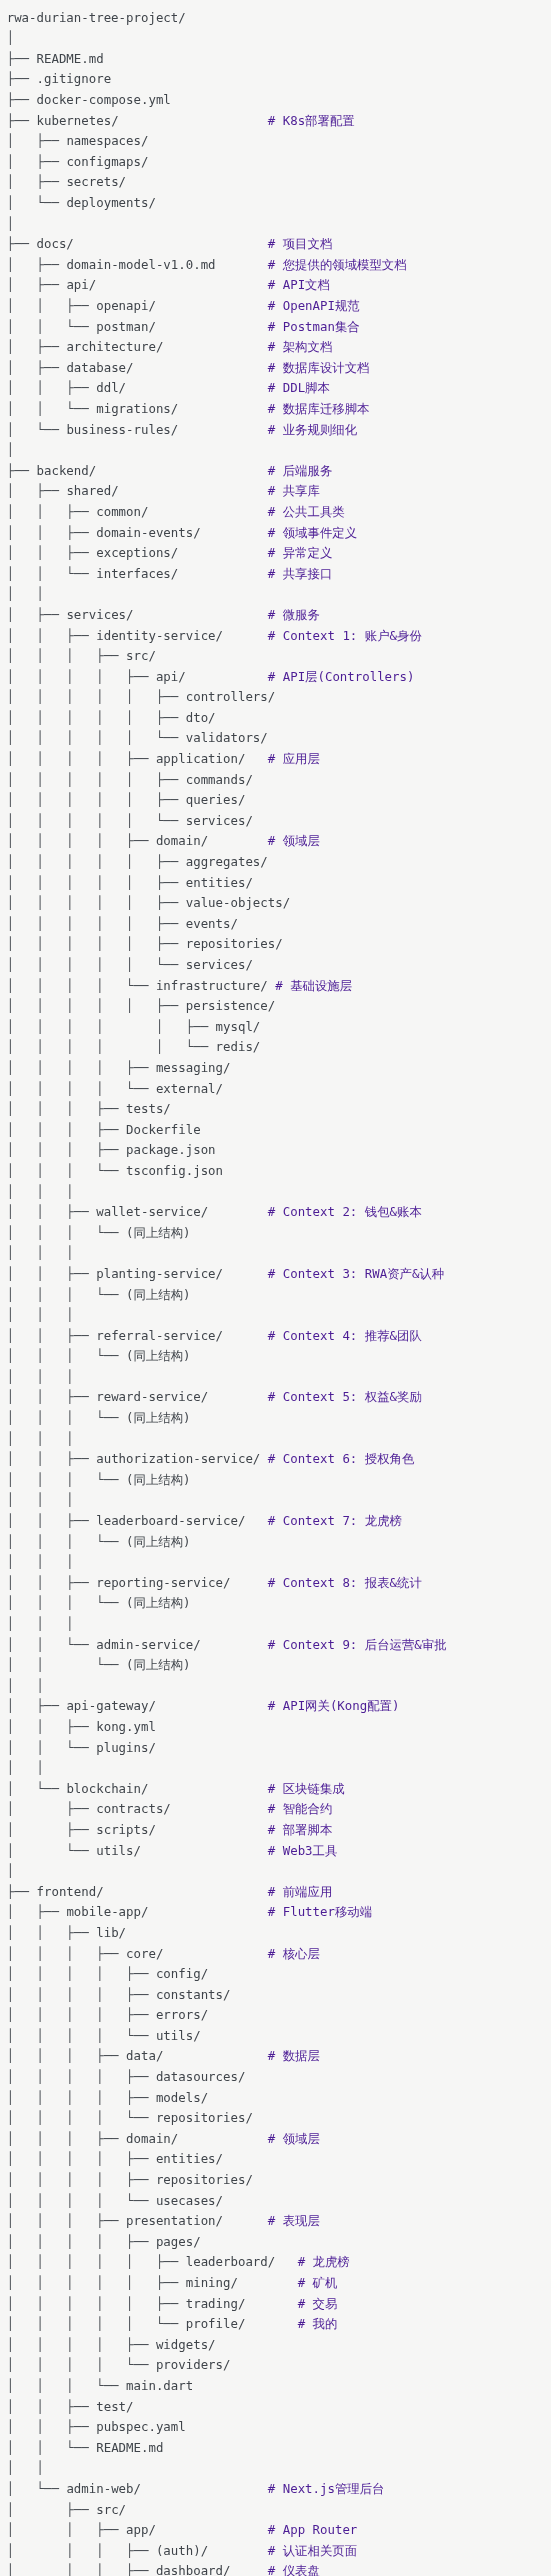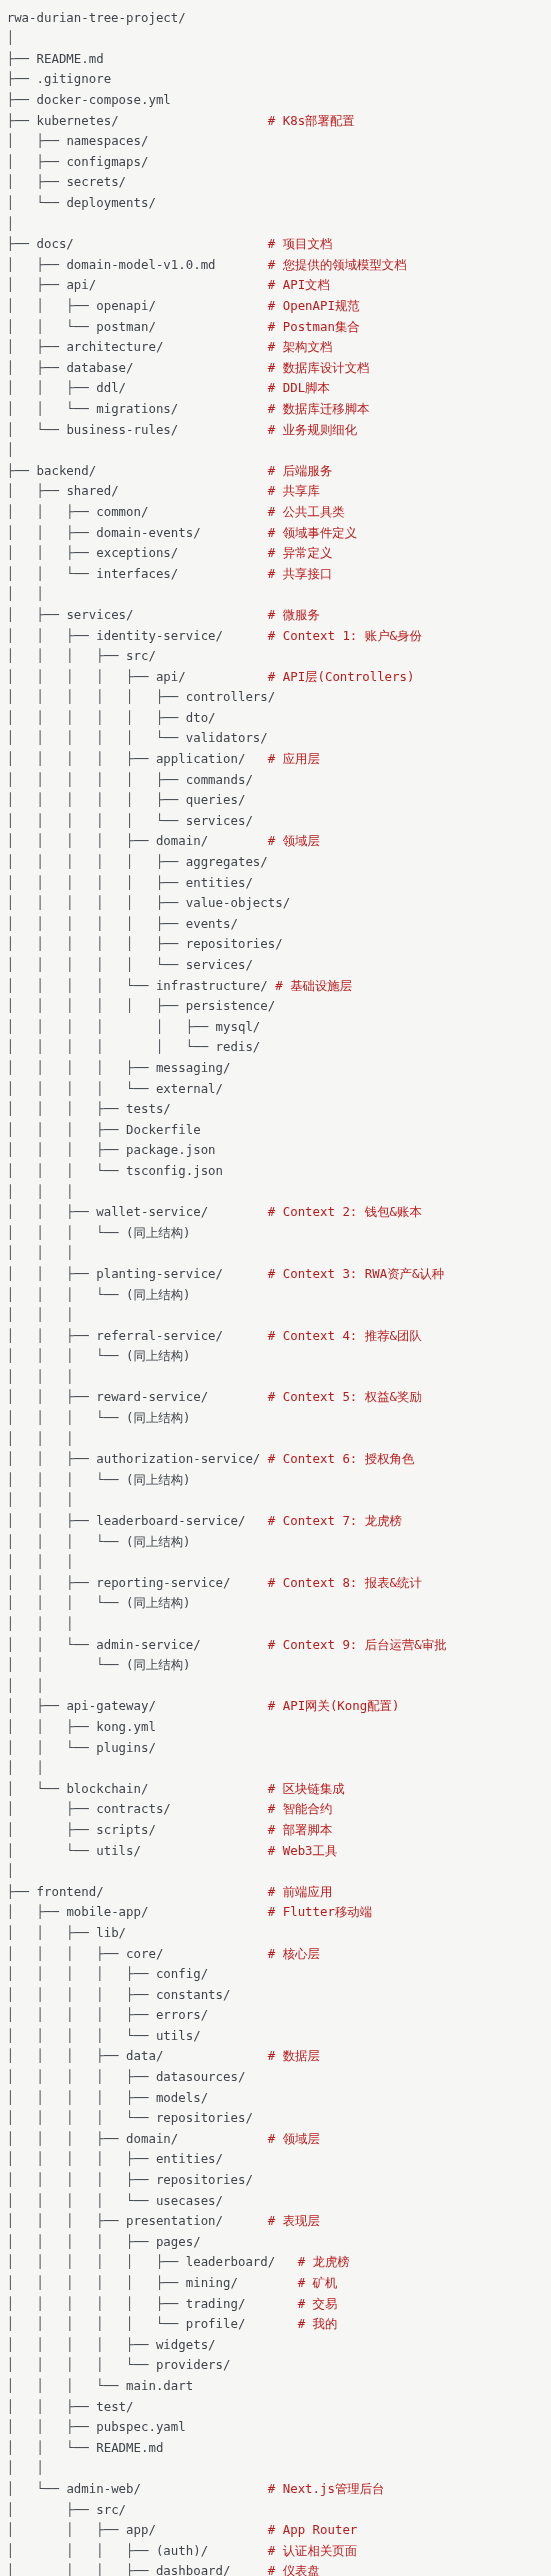--- a/index.html
+++ b/index.html
@@ -19,21 +19,21 @@
   .tree {
     font-family: "DejaVu Sans Mono", "Liberation Mono", monospace;
     font-size: 12.4px;
     line-height: 20.6px;
     color: #3f444a;
     white-space: pre;
   }
   .line { height: 20.6px; }
   .prefix { color: #464b51; }
   .name { color: #3f444a; }
-  .comment { color: #b91c1c; }
+  .comment { color: #4c1d95; }
 </style>
 </head>
 <body>
 
 <div class="screen" style="background: rgb(246, 246, 245);">
   <div class="tree" style="color: rgb(63, 68, 74);"><div class="line"><span class="prefix"></span><span class="name">rwa-durian-tree-project/</span></div><div class="line"><span class="prefix">│</span></div><div class="line"><span class="prefix">├── </span><span class="name">README.md</span></div><div class="line"><span class="prefix">├── </span><span class="name">.gitignore</span></div><div class="line"><span class="prefix">├── </span><span class="name">docker-compose.yml</span></div><div class="line"><span class="prefix">├── </span><span class="name">kubernetes/</span><span>                    </span><span class="comment"># K8s部署配置</span></div><div class="line"><span class="prefix">│   ├── </span><span class="name">namespaces/</span></div><div class="line"><span class="prefix">│   ├── </span><span class="name">configmaps/</span></div><div class="line"><span class="prefix">│   ├── </span><span class="name">secrets/</span></div><div class="line"><span class="prefix">│   └── </span><span class="name">deployments/</span></div><div class="line"><span class="prefix">│</span></div><div class="line"><span class="prefix">├── </span><span class="name">docs/</span><span>                          </span><span class="comment"># 项目文档</span></div><div class="line"><span class="prefix">│   ├── </span><span class="name">domain-model-v1.0.md</span><span>       </span><span class="comment"># 您提供的领域模型文档</span></div><div class="line"><span class="prefix">│   ├── </span><span class="name">api/</span><span>                       </span><span class="comment"># API文档</span></div><div class="line"><span class="prefix">│   │   ├── </span><span class="name">openapi/</span><span>               </span><span class="comment"># OpenAPI规范</span></div><div class="line"><span class="prefix">│   │   └── </span><span class="name">postman/</span><span>               </span><span class="comment"># Postman集合</span></div><div class="line"><span class="prefix">│   ├── </span><span class="name">architecture/</span><span>              </span><span class="comment"># 架构文档</span></div><div class="line"><span class="prefix">│   ├── </span><span class="name">database/</span><span>                  </span><span class="comment"># 数据库设计文档</span></div><div class="line"><span class="prefix">│   │   ├── </span><span class="name">ddl/</span><span>                   </span><span class="comment"># DDL脚本</span></div><div class="line"><span class="prefix">│   │   └── </span><span class="name">migrations/</span><span>            </span><span class="comment"># 数据库迁移脚本</span></div><div class="line"><span class="prefix">│   └── </span><span class="name">business-rules/</span><span>            </span><span class="comment"># 业务规则细化</span></div><div class="line"><span class="prefix">│</span></div><div class="line"><span class="prefix">├── </span><span class="name">backend/</span><span>                       </span><span class="comment"># 后端服务</span></div><div class="line"><span class="prefix">│   ├── </span><span class="name">shared/</span><span>                    </span><span class="comment"># 共享库</span></div><div class="line"><span class="prefix">│   │   ├── </span><span class="name">common/</span><span>                </span><span class="comment"># 公共工具类</span></div><div class="line"><span class="prefix">│   │   ├── </span><span class="name">domain-events/</span><span>         </span><span class="comment"># 领域事件定义</span></div><div class="line"><span class="prefix">│   │   ├── </span><span class="name">exceptions/</span><span>            </span><span class="comment"># 异常定义</span></div><div class="line"><span class="prefix">│   │   └── </span><span class="name">interfaces/</span><span>            </span><span class="comment"># 共享接口</span></div><div class="line"><span class="prefix">│   │</span></div><div class="line"><span class="prefix">│   ├── </span><span class="name">services/</span><span>                  </span><span class="comment"># 微服务</span></div><div class="line"><span class="prefix">│   │   ├── </span><span class="name">identity-service/</span><span>      </span><span class="comment"># Context 1: 账户&amp;身份</span></div><div class="line"><span class="prefix">│   │   │   ├── </span><span class="name">src/</span></div><div class="line"><span class="prefix">│   │   │   │   ├── </span><span class="name">api/</span><span>           </span><span class="comment"># API层(Controllers)</span></div><div class="line"><span class="prefix">│   │   │   │   │   ├── </span><span class="name">controllers/</span></div><div class="line"><span class="prefix">│   │   │   │   │   ├── </span><span class="name">dto/</span></div><div class="line"><span class="prefix">│   │   │   │   │   └── </span><span class="name">validators/</span></div><div class="line"><span class="prefix">│   │   │   │   ├── </span><span class="name">application/</span><span>   </span><span class="comment"># 应用层</span></div><div class="line"><span class="prefix">│   │   │   │   │   ├── </span><span class="name">commands/</span></div><div class="line"><span class="prefix">│   │   │   │   │   ├── </span><span class="name">queries/</span></div><div class="line"><span class="prefix">│   │   │   │   │   └── </span><span class="name">services/</span></div><div class="line"><span class="prefix">│   │   │   │   ├── </span><span class="name">domain/</span><span>        </span><span class="comment"># 领域层</span></div><div class="line"><span class="prefix">│   │   │   │   │   ├── </span><span class="name">aggregates/</span></div><div class="line"><span class="prefix">│   │   │   │   │   ├── </span><span class="name">entities/</span></div><div class="line"><span class="prefix">│   │   │   │   │   ├── </span><span class="name">value-objects/</span></div><div class="line"><span class="prefix">│   │   │   │   │   ├── </span><span class="name">events/</span></div><div class="line"><span class="prefix">│   │   │   │   │   ├── </span><span class="name">repositories/</span></div><div class="line"><span class="prefix">│   │   │   │   │   └── </span><span class="name">services/</span></div><div class="line"><span class="prefix">│   │   │   │   └── </span><span class="name">infrastructure/</span><span> </span><span class="comment"># 基础设施层</span></div><div class="line"><span class="prefix">│   │   │   │   │   ├── </span><span class="name">persistence/</span></div><div class="line"><span class="prefix">│   │   │   │       │   ├── </span><span class="name">mysql/</span></div><div class="line"><span class="prefix">│   │   │   │       │   └── </span><span class="name">redis/</span></div><div class="line"><span class="prefix">│   │   │   │   ├── </span><span class="name">messaging/</span></div><div class="line"><span class="prefix">│   │   │   │   └── </span><span class="name">external/</span></div><div class="line"><span class="prefix">│   │   │   ├── </span><span class="name">tests/</span></div><div class="line"><span class="prefix">│   │   │   ├── </span><span class="name">Dockerfile</span></div><div class="line"><span class="prefix">│   │   │   ├── </span><span class="name">package.json</span></div><div class="line"><span class="prefix">│   │   │   └── </span><span class="name">tsconfig.json</span></div><div class="line"><span class="prefix">│   │   │</span></div><div class="line"><span class="prefix">│   │   ├── </span><span class="name">wallet-service/</span><span>        </span><span class="comment"># Context 2: 钱包&amp;账本</span></div><div class="line"><span class="prefix">│   │   │   └── </span><span class="name">(同上结构)</span></div><div class="line"><span class="prefix">│   │   │</span></div><div class="line"><span class="prefix">│   │   ├── </span><span class="name">planting-service/</span><span>      </span><span class="comment"># Context 3: RWA资产&amp;认种</span></div><div class="line"><span class="prefix">│   │   │   └── </span><span class="name">(同上结构)</span></div><div class="line"><span class="prefix">│   │   │</span></div><div class="line"><span class="prefix">│   │   ├── </span><span class="name">referral-service/</span><span>      </span><span class="comment"># Context 4: 推荐&amp;团队</span></div><div class="line"><span class="prefix">│   │   │   └── </span><span class="name">(同上结构)</span></div><div class="line"><span class="prefix">│   │   │</span></div><div class="line"><span class="prefix">│   │   ├── </span><span class="name">reward-service/</span><span>        </span><span class="comment"># Context 5: 权益&amp;奖励</span></div><div class="line"><span class="prefix">│   │   │   └── </span><span class="name">(同上结构)</span></div><div class="line"><span class="prefix">│   │   │</span></div><div class="line"><span class="prefix">│   │   ├── </span><span class="name">authorization-service/</span><span> </span><span class="comment"># Context 6: 授权角色</span></div><div class="line"><span class="prefix">│   │   │   └── </span><span class="name">(同上结构)</span></div><div class="line"><span class="prefix">│   │   │</span></div><div class="line"><span class="prefix">│   │   ├── </span><span class="name">leaderboard-service/</span><span>   </span><span class="comment"># Context 7: 龙虎榜</span></div><div class="line"><span class="prefix">│   │   │   └── </span><span class="name">(同上结构)</span></div><div class="line"><span class="prefix">│   │   │</span></div><div class="line"><span class="prefix">│   │   ├── </span><span class="name">reporting-service/</span><span>     </span><span class="comment"># Context 8: 报表&amp;统计</span></div><div class="line"><span class="prefix">│   │   │   └── </span><span class="name">(同上结构)</span></div><div class="line"><span class="prefix">│   │   │</span></div><div class="line"><span class="prefix">│   │   └── </span><span class="name">admin-service/</span><span>         </span><span class="comment"># Context 9: 后台运营&amp;审批</span></div><div class="line"><span class="prefix">│   │       └── </span><span class="name">(同上结构)</span></div><div class="line"><span class="prefix">│   │</span></div><div class="line"><span class="prefix">│   ├── </span><span class="name">api-gateway/</span><span>               </span><span class="comment"># API网关(Kong配置)</span></div><div class="line"><span class="prefix">│   │   ├── </span><span class="name">kong.yml</span></div><div class="line"><span class="prefix">│   │   └── </span><span class="name">plugins/</span></div><div class="line"><span class="prefix">│   │</span></div><div class="line"><span class="prefix">│   └── </span><span class="name">blockchain/</span><span>                </span><span class="comment"># 区块链集成</span></div><div class="line"><span class="prefix">│       ├── </span><span class="name">contracts/</span><span>             </span><span class="comment"># 智能合约</span></div><div class="line"><span class="prefix">│       ├── </span><span class="name">scripts/</span><span>               </span><span class="comment"># 部署脚本</span></div><div class="line"><span class="prefix">│       └── </span><span class="name">utils/</span><span>                 </span><span class="comment"># Web3工具</span></div><div class="line"><span class="prefix">│</span></div><div class="line"><span class="prefix">├── </span><span class="name">frontend/</span><span>                      </span><span class="comment"># 前端应用</span></div><div class="line"><span class="prefix">│   ├── </span><span class="name">mobile-app/</span><span>                </span><span class="comment"># Flutter移动端</span></div><div class="line"><span class="prefix">│   │   ├── </span><span class="name">lib/</span></div><div class="line"><span class="prefix">│   │   │   ├── </span><span class="name">core/</span><span>              </span><span class="comment"># 核心层</span></div><div class="line"><span class="prefix">│   │   │   │   ├── </span><span class="name">config/</span></div><div class="line"><span class="prefix">│   │   │   │   ├── </span><span class="name">constants/</span></div><div class="line"><span class="prefix">│   │   │   │   ├── </span><span class="name">errors/</span></div><div class="line"><span class="prefix">│   │   │   │   └── </span><span class="name">utils/</span></div><div class="line"><span class="prefix">│   │   │   ├── </span><span class="name">data/</span><span>              </span><span class="comment"># 数据层</span></div><div class="line"><span class="prefix">│   │   │   │   ├── </span><span class="name">datasources/</span></div><div class="line"><span class="prefix">│   │   │   │   ├── </span><span class="name">models/</span></div><div class="line"><span class="prefix">│   │   │   │   └── </span><span class="name">repositories/</span></div><div class="line"><span class="prefix">│   │   │   ├── </span><span class="name">domain/</span><span>            </span><span class="comment"># 领域层</span></div><div class="line"><span class="prefix">│   │   │   │   ├── </span><span class="name">entities/</span></div><div class="line"><span class="prefix">│   │   │   │   ├── </span><span class="name">repositories/</span></div><div class="line"><span class="prefix">│   │   │   │   └── </span><span class="name">usecases/</span></div><div class="line"><span class="prefix">│   │   │   ├── </span><span class="name">presentation/</span><span>      </span><span class="comment"># 表现层</span></div><div class="line"><span class="prefix">│   │   │   │   ├── </span><span class="name">pages/</span></div><div class="line"><span class="prefix">│   │   │   │   │   ├── </span><span class="name">leaderboard/</span><span>   </span><span class="comment"># 龙虎榜</span></div><div class="line"><span class="prefix">│   │   │   │   │   ├── </span><span class="name">mining/</span><span>        </span><span class="comment"># 矿机</span></div><div class="line"><span class="prefix">│   │   │   │   │   ├── </span><span class="name">trading/</span><span>       </span><span class="comment"># 交易</span></div><div class="line"><span class="prefix">│   │   │   │   │   └── </span><span class="name">profile/</span><span>       </span><span class="comment"># 我的</span></div><div class="line"><span class="prefix">│   │   │   │   ├── </span><span class="name">widgets/</span></div><div class="line"><span class="prefix">│   │   │   │   └── </span><span class="name">providers/</span></div><div class="line"><span class="prefix">│   │   │   └── </span><span class="name">main.dart</span></div><div class="line"><span class="prefix">│   │   ├── </span><span class="name">test/</span></div><div class="line"><span class="prefix">│   │   ├── </span><span class="name">pubspec.yaml</span></div><div class="line"><span class="prefix">│   │   └── </span><span class="name">README.md</span></div><div class="line"><span class="prefix">│   │</span></div><div class="line"><span class="prefix">│   └── </span><span class="name">admin-web/</span><span>                 </span><span class="comment"># Next.js管理后台</span></div><div class="line"><span class="prefix">│       ├── </span><span class="name">src/</span></div><div class="line"><span class="prefix">│       │   ├── </span><span class="name">app/</span><span>               </span><span class="comment"># App Router</span></div><div class="line"><span class="prefix">│       │   │   ├── </span><span class="name">(auth)/</span><span>        </span><span class="comment"># 认证相关页面</span></div><div class="line"><span class="prefix">│       │   │   ├── </span><span class="name">dashboard/</span><span>     </span><span class="comment"># 仪表盘</span></div></div>
 </div>
 
 
 </body></html>

